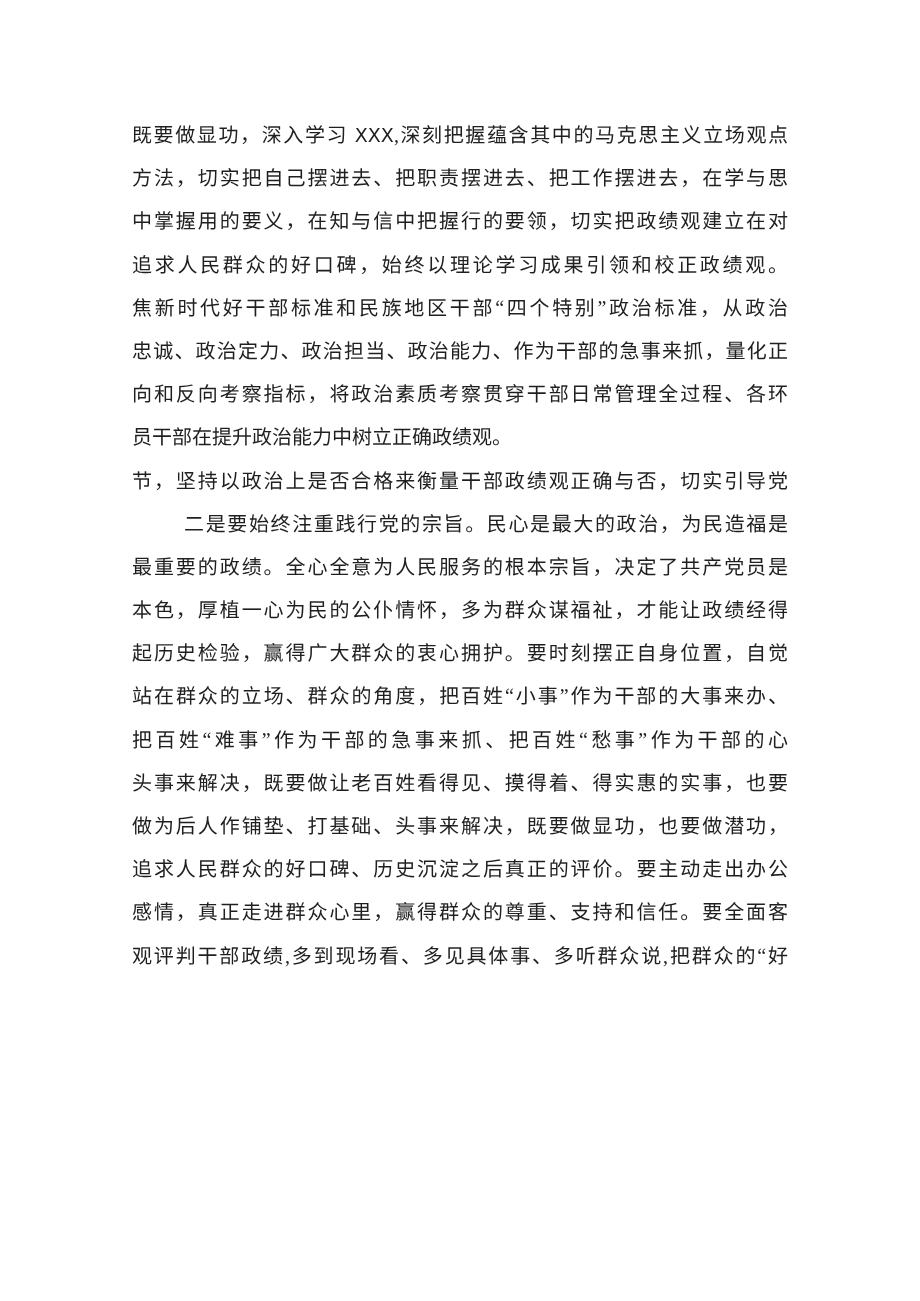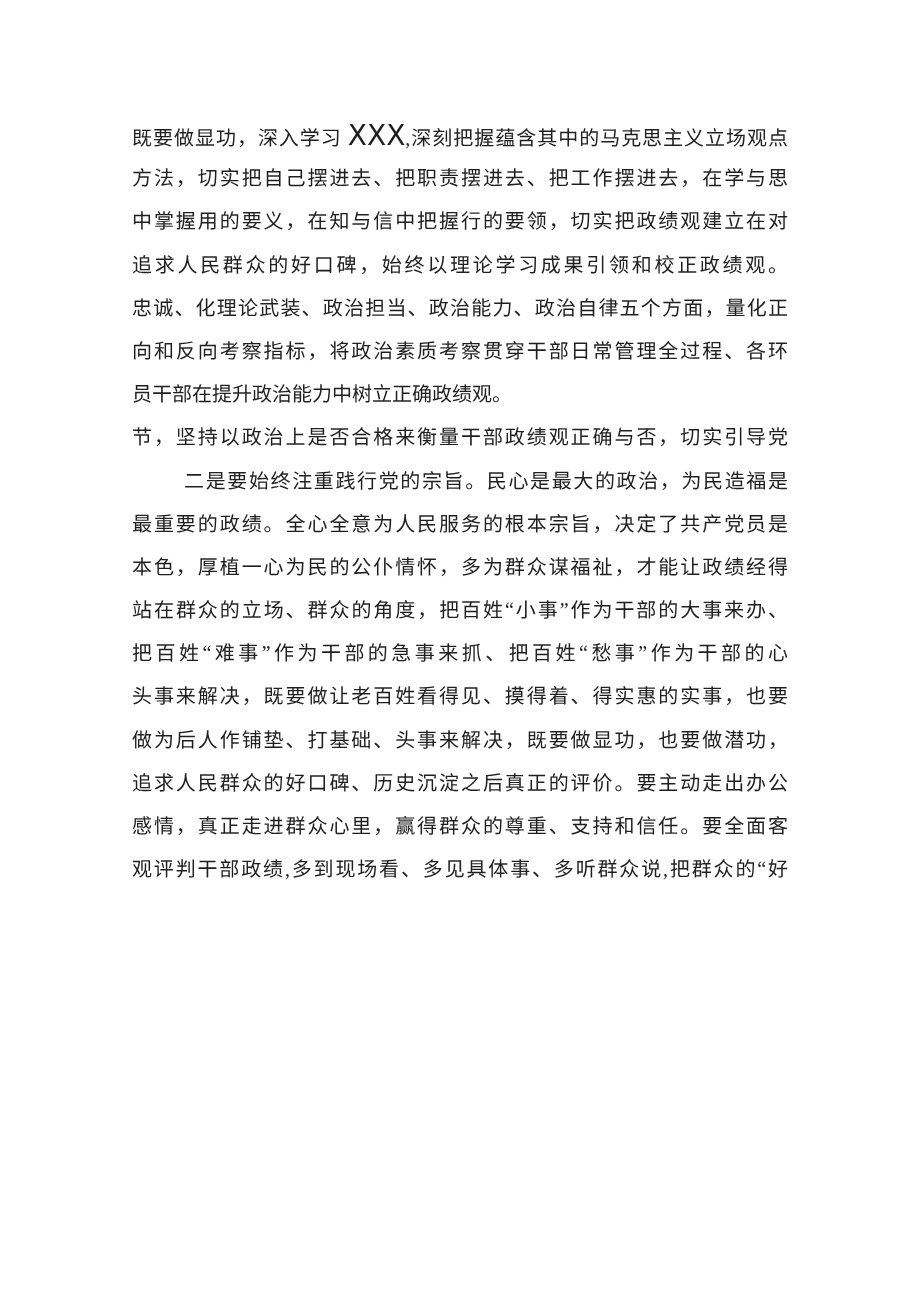--- a/index.html
+++ b/index.html
@@ -39,42 +39,44 @@
     overflow: visible;
   }
   .line.para-end {
     text-align-last: left;
   }
   .line.indent {
     padding-left: 52px;
   }
   .latin {
     font-family: "DejaVu Sans", "Liberation Sans", sans-serif;
-    font-size: 28px;
+    font-size: 19px;
   }
 </style>
 </head>
 <body>
 
 <div class="doc-page">
   <div class="doc-text">
 
     <div class="line"><span>既要做显功，深入学习 </span><span class="latin">XXX</span><span>,深刻把握蕴含其中的马克思主义立场观点</span></div>
 
     <div class="line">方法，切实把自己摆进去、把职责摆进去、把工作摆进去，在学与思</div>
     <div class="line">中掌握用的要义，在知与信中把握行的要领，切实把政绩观建立在对</div>
     <div class="line">追求人民群众的好口碑，始终以理论学习成果引领和校正政绩观。</div>
-    <div class="line">忠诚、化理论武装、政治担当、政治能力、政治自律五个方面，量化正</div>
+    <div class="line">焦新时代好干部标准和民族地区干部“四个特别”政治标准，从政治</div>
+    <div class="line">忠诚、政治定力、政治担当、政治能力、作为干部的急事来抓，量化正</div>
     <div class="line">向和反向考察指标，将政治素质考察贯穿干部日常管理全过程、各环</div>
     <div class="line para-end">员干部在提升政治能力中树立正确政绩观。</div>
     <div class="line">节，坚持以政治上是否合格来衡量干部政绩观正确与否，切实引导党</div>
 
     <div class="line indent">二是要始终注重践行党的宗旨。民心是最大的政治，为民造福是</div>
     <div class="line">最重要的政绩。全心全意为人民服务的根本宗旨，决定了共产党员是</div>
     <div class="line">本色，厚植一心为民的公仆情怀，多为群众谋福祉，才能让政绩经得</div>
+    <div class="line">起历史检验，赢得广大群众的衷心拥护。要时刻摆正自身位置，自觉</div>
     <div class="line">站在群众的立场、群众的角度，把百姓“小事”作为干部的大事来办、</div>
     <div class="line">把百姓“难事”作为干部的急事来抓、把百姓“愁事”作为干部的心</div>
     <div class="line">头事来解决，既要做让老百姓看得见、摸得着、得实惠的实事，也要</div>
     <div class="line">做为后人作铺垫、打基础、头事来解决，既要做显功，也要做潜功，</div>
     <div class="line">追求人民群众的好口碑、历史沉淀之后真正的评价。要主动走出办公</div>
     <div class="line">感情，真正走进群众心里，赢得群众的尊重、支持和信任。要全面客</div>
     <div class="line">观评判干部政绩,多到现场看、多见具体事、多听群众说,把群众的“好</div>
 
   </div>
 </div>

